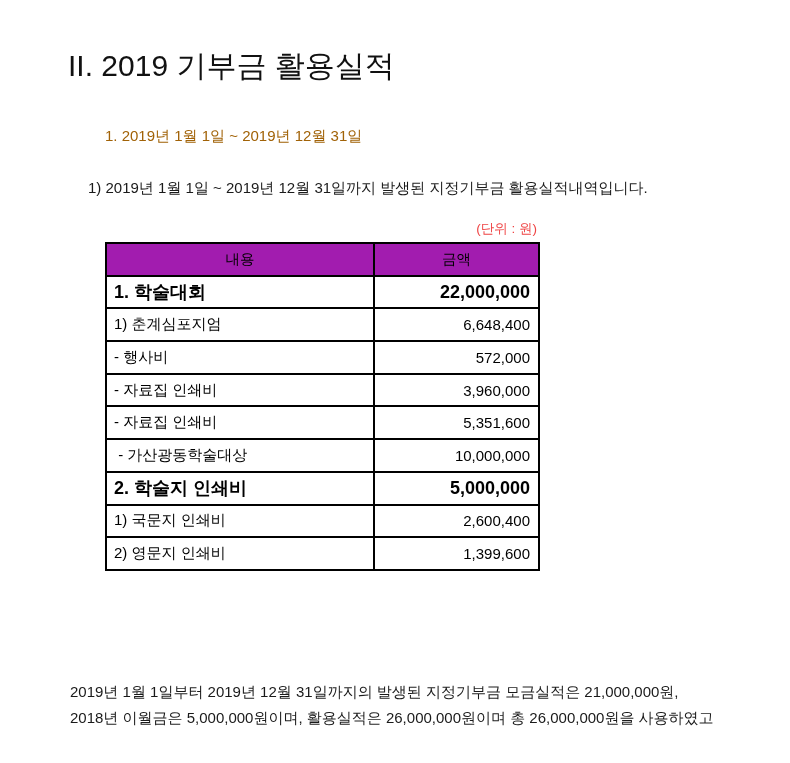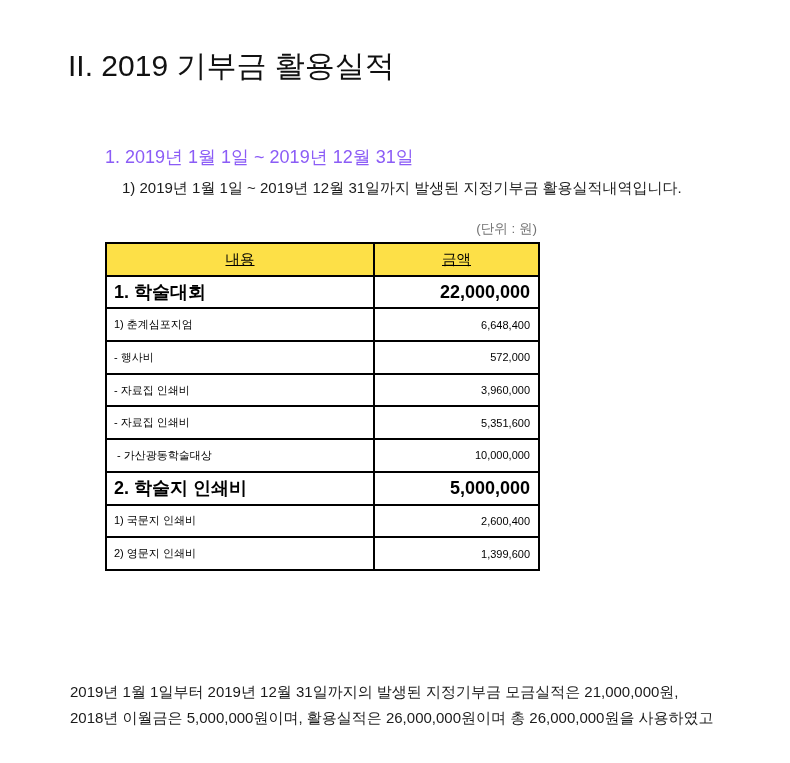--- a/index.html
+++ b/index.html
@@ -22,65 +22,64 @@
     top: 46px;
     font-size: 30px;
     font-weight: 400;
     letter-spacing: 0px;
     color: #111111;
     white-space: pre;
   }
   .period-line {
     position: absolute;
     left: 105px;
-    top: 145px;
-    font-size: 18px;
-    color: #8b5cf6;
+    top: 127px;
+    font-size: 15px;
+    color: #a16207;
     white-space: pre;
   }
   .desc-line {
     position: absolute;
-    left: 122px;
+    left: 88px;
     top: 179px;
     font-size: 15px;
     color: #1a1a1a;
     white-space: pre;
   }
   .unit-label {
     position: absolute;
     left: 105px;
     top: 220px;
     width: 432px;
     text-align: right;
     font-size: 13.5px;
-    color: #737373;
+    color: #ef4444;
     white-space: pre;
   }
   table.donation-table {
     position: absolute;
     left: 105px;
     top: 242px;
     width: 433px;
     border-collapse: collapse;
     table-layout: fixed;
   }
   table.donation-table th,
   table.donation-table td {
     border: 2px solid #000000;
     height: 32.7px;
     vertical-align: middle;
-    font-size: 11px;
+    font-size: 15px;
     color: #000000;
   }
   table.donation-table th {
-    background: #fde047;
+    background: #a21caf;
     font-weight: 400;
     font-size: 14.5px;
     text-align: center;
-    text-decoration: underline;
   }
   td.label-cell {
     text-align: left;
     padding-left: 7px;
     white-space: pre;
     border-radius: 15px;
   }
   td.amount-cell {
     text-align: right;
     padding-right: 8px;

